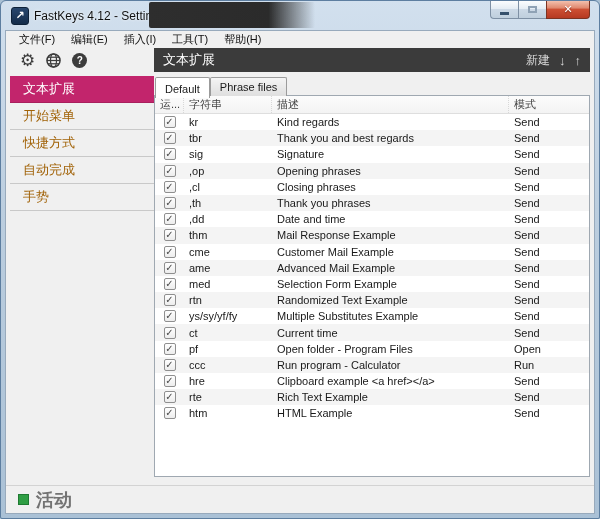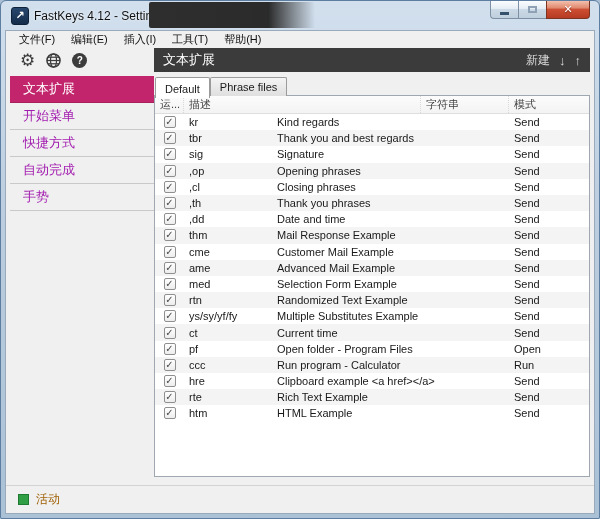--- a/index.html
+++ b/index.html
@@ -71,21 +71,21 @@
     background:#3b3b3b;color:#fff;display:flex;align-items:center;
     padding:0 9px;box-sizing:border-box;font-size:13px;
   }
   .section-title{flex:1;}
   .hdr-action{color:#d9d9d9;font-size:12px;margin-left:18px;cursor:pointer;}
   .hdr-arrow{color:#d9d9d9;font-size:13px;margin-left:9px;cursor:pointer;}
   
   .sidebar{position:absolute;left:4px;top:45px;width:144px;}
   .side-item{
     height:27px;box-sizing:border-box;border-bottom:1px solid #c9c9c9;
-    font-size:13px;color:#a21caf;display:flex;align-items:center;padding-left:13px;cursor:pointer;
+    font-size:13px;color:#a16207;display:flex;align-items:center;padding-left:13px;cursor:pointer;
   }
   .side-item.sel{background:#c2256c;color:#ffffff;border-bottom-color:#a81f5d;}
   
   .main{position:absolute;left:148px;top:44px;width:436px;height:402px;}
   .tabs{position:absolute;left:1px;top:1px;height:20px;display:flex;align-items:center;z-index:2;}
   .tab{
     font-size:11px;color:#1a1a1a;padding:3px 9px 3px 9px;
     border:1px solid #9b9b9b;border-bottom:none;background:linear-gradient(#f4f4f4,#dfdfdf);
     margin-right:0;border-radius:2px 2px 0 0;cursor:pointer;
   }
@@ -113,21 +113,21 @@
     width:12px;height:12px;box-sizing:border-box;border:1px solid #8f8f8f;border-radius:2px;
     background:linear-gradient(#fefefe,#ededed);font-size:10px;line-height:10px;color:#4a4a4a;
     text-align:center;cursor:pointer;
   }
   
   .statusbar{
     position:absolute;left:0;right:0;bottom:0;height:27px;background:#f0f0f0;
     border-top:1px solid #d3d3d3;display:flex;align-items:center;padding-left:12px;gap:7px;
   }
   .status-dot{width:9px;height:9px;background:#2f9e44;border:1px solid #1f7a32;}
-  .status-text{font-size:12px;color:#a16207;}
+  .status-text{font-size:18px;color:#737373;font-weight:bold;}
 </style>
 </head>
 <body>
 
 <div class="window">
 
   <div class="titlebar">
     <div class="app-icon">↗</div>
     <div class="title-text">FastKeys 4.12  - Settings.fdb</div>
     <div class="titlebar-smudge"></div>
@@ -182,22 +182,22 @@
     </div>
 
     <div class="main">
       <div class="tabs">
         <div class="tab active">Default</div>
         <div class="tab">Phrase files</div>
       </div>
       <div class="table-panel">
         <div class="thead">
           <div class="th c0">运...</div>
+          <div class="th c1">字符串</div>
           <div class="th c2">描述</div>
-          <div class="th c1">字符串</div>
           <div class="th c3">模式</div>
         </div>
         <div>
             <div class="trow">
               <div class="tc c0">
                 <span class="checkbox">✓</span>
               </div>
               <div class="tc c1">kr</div>
               <div class="tc c2">Kind regards</div>
               <div class="tc c3">Send</div>

